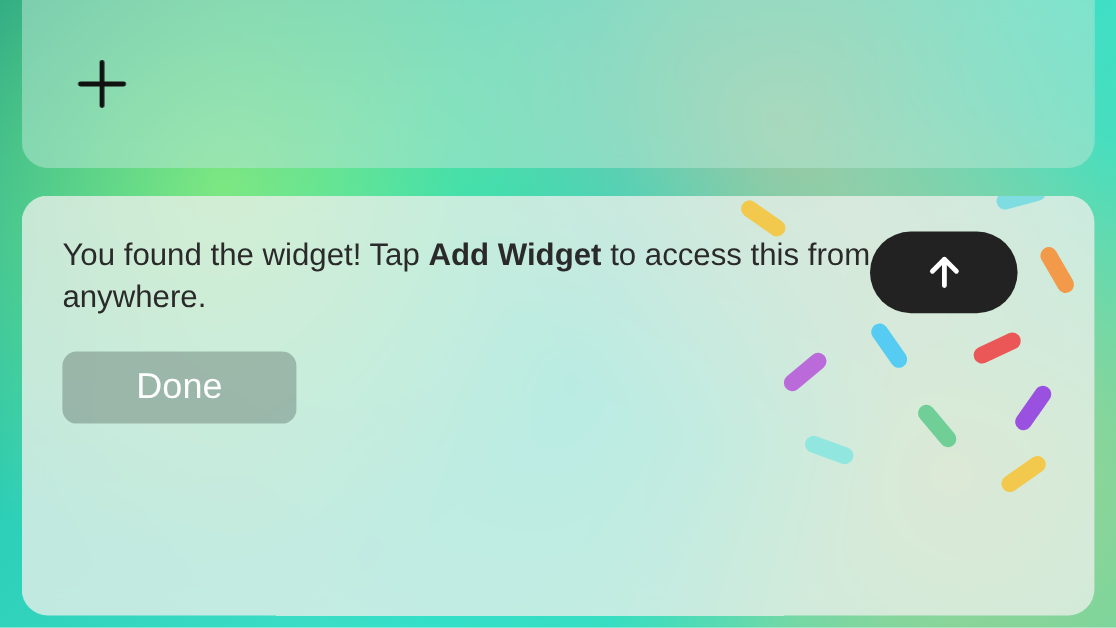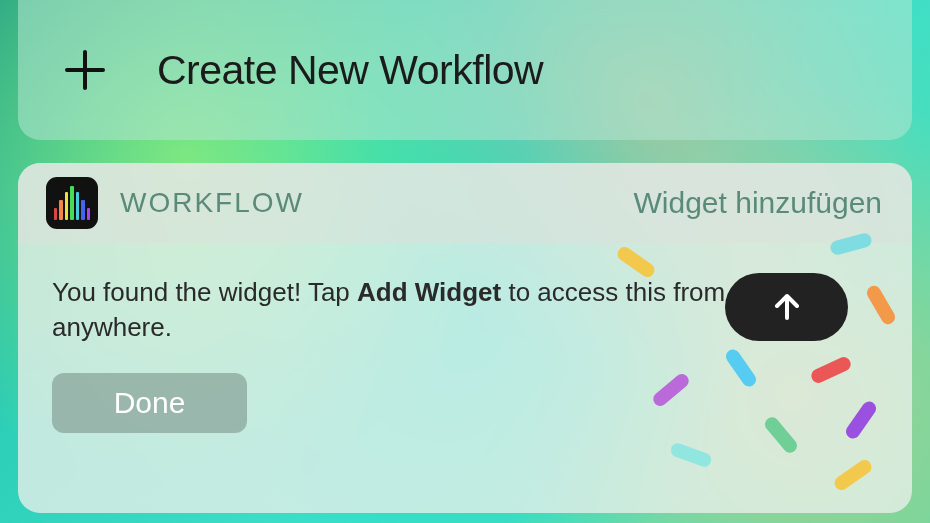--- a/index.html
+++ b/index.html
@@ -152,40 +152,23 @@
 </head>
 <body>
 
 <div class="create-card">
   <span class="plus-icon">
     <svg width="44" height="44" viewBox="0 0 44 44">
       <line x1="22" y1="4" x2="22" y2="40" stroke="#111" stroke-width="4" stroke-linecap="round"></line>
       <line x1="4" y1="22" x2="40" y2="22" stroke="#111" stroke-width="4" stroke-linecap="round"></line>
     </svg>
   </span>
-  <span class="create-label">Create New Workflow</span>
 </div>
 
 <div class="widget-card">
-  <div class="widget-header">
-    <div class="app-icon">
-      <div class="app-icon-bars">
-        <span class="b1"></span>
-          <span class="b2"></span>
-          <span class="b3"></span>
-          <span class="b4"></span>
-          <span class="b5"></span>
-          <span class="b6"></span>
-          <span class="b7"></span>
-      </div>
-    </div>
-    <div class="app-name">WORKFLOW</div>
-    <div class="header-spacer"></div>
-    <div class="add-widget-link">Widget hinzufügen</div>
-  </div>
 
   <div class="widget-body">
 
     <div class="sprinkle" style="right:255px; top:12px; background:#f2c94c; transform:rotate(35deg);"></div>
     <div class="sprinkle" style="right:40px; top:-6px; background:#7fdce0; transform:rotate(-15deg);"></div>
     <div class="sprinkle" style="right:10px; top:55px; background:#f2994a; transform:rotate(60deg);"></div>
     <div class="sprinkle" style="right:220px; top:140px; background:#bb6bd9; transform:rotate(-40deg);"></div>
     <div class="sprinkle" style="right:150px; top:118px; background:#56ccf2; transform:rotate(55deg);"></div>
     <div class="sprinkle" style="right:60px; top:120px; background:#eb5757; transform:rotate(-25deg);"></div>
     <div class="sprinkle" style="right:110px; top:185px; background:#6fcf97; transform:rotate(50deg);"></div>

